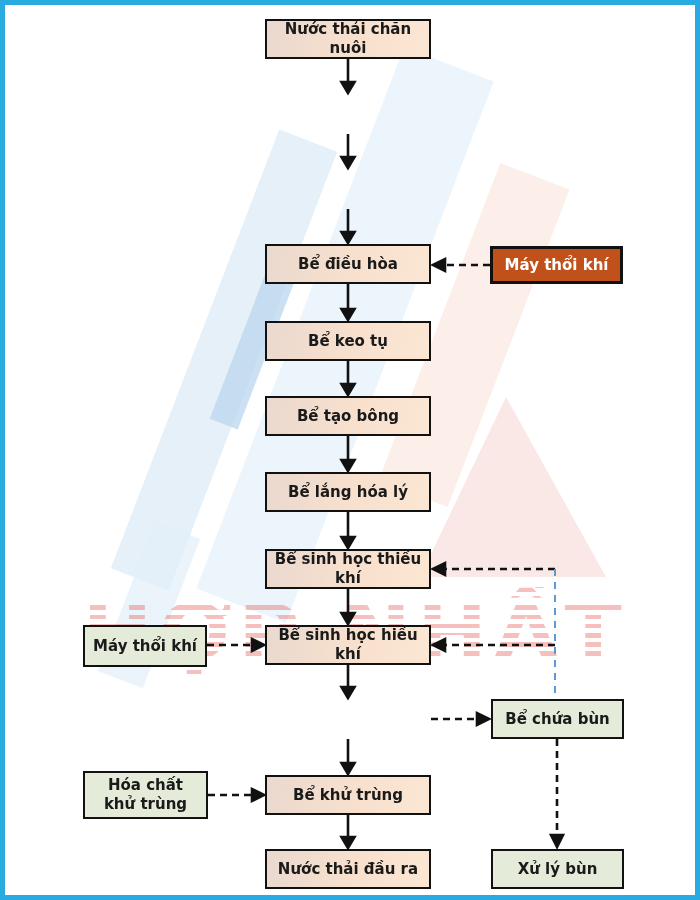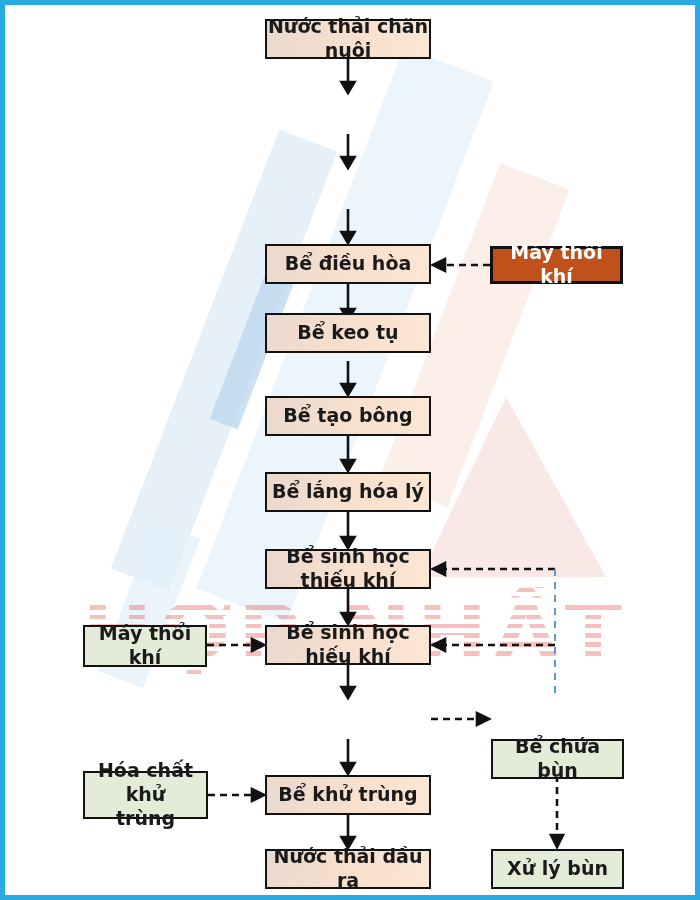--- a/index.html
+++ b/index.html
@@ -35,31 +35,31 @@
     -webkit-background-clip:text;background-clip:text;
     color:transparent;white-space:nowrap;
   }
   
   .connectors{position:absolute;left:0;top:0;z-index:2;}
   
   .node{
     position:absolute;z-index:3;box-sizing:border-box;
     display:flex;align-items:center;justify-content:center;
     border:2.5px solid #111;
-    font-size:19px;font-weight:bold;color:#1a1a1a;
+    font-size:15px;font-weight:bold;color:#1a1a1a;
     text-align:center;line-height:1.25;
   }
   .main{left:260px;width:166px;height:40px;
     background:linear-gradient(100deg,#ead9cf 0%,#f8e0cd 55%,#fbe6d4 100%);}
   .orange{left:485px;top:241px;width:133px;height:38px;
     background:#c0511a;color:#fff;border-width:3px;}
   .green{background:#e4ebd9;}
   .blower-left{left:78px;top:620px;width:124px;height:42px;}
   .chemical{left:78px;top:766px;width:125px;height:48px;padding:0 8px;}
-  .sludge-tank{left:486px;top:694px;width:133px;height:40px;margin-top:40px;}
+  .sludge-tank{left:486px;top:694px;width:133px;height:40px;}
   .sludge-treatment{left:486px;top:844px;width:133px;height:40px;}
 </style>
 </head>
 <body>
 
 <div class="canvas">
 
   <div class="wm">
     <div class="wm-band b1"></div>
     <div class="wm-band b2"></div>
@@ -118,21 +118,21 @@
 
     <line x1="550" y1="564" x2="550" y2="694" stroke="#5b9bd5" stroke-width="2" stroke-dasharray="7 6" fill="none"></line>
   </svg>
 
   <div class="node main" style="top:14px">
       <span>Nước thải chăn nuôi</span>
     </div>
   <div class="node main" style="top:239px">
       <span>Bể điều hòa</span>
     </div>
-  <div class="node main" style="top:308px">
+  <div class="node main" style="top:316px">
       <span>Bể keo tụ</span>
     </div>
   <div class="node main" style="top:391px">
       <span>Bể tạo bông</span>
     </div>
   <div class="node main" style="top:467px">
       <span>Bể lắng hóa lý</span>
     </div>
   <div class="node main" style="top:544px">
       <span>Bể sinh học thiếu khí</span>

